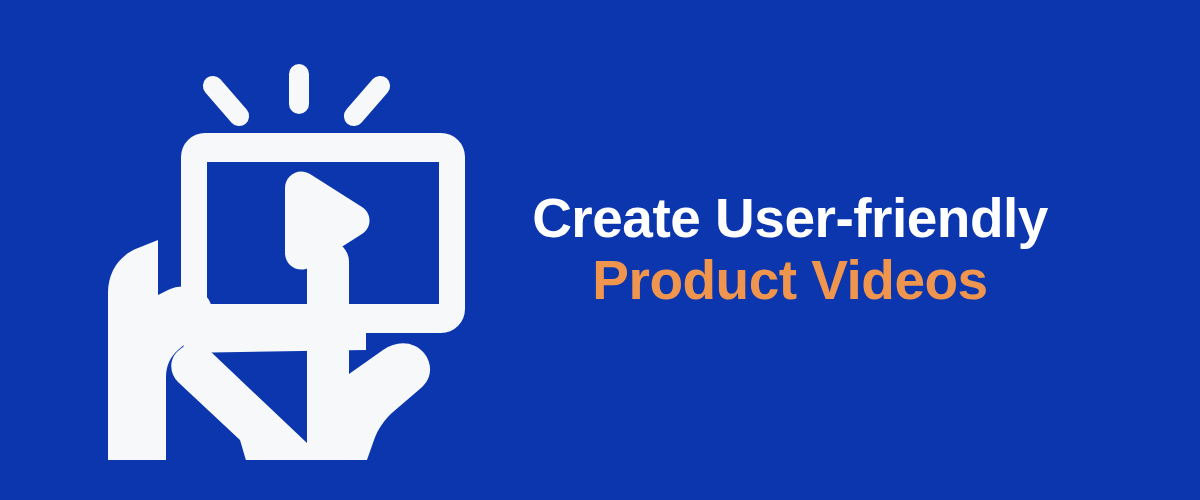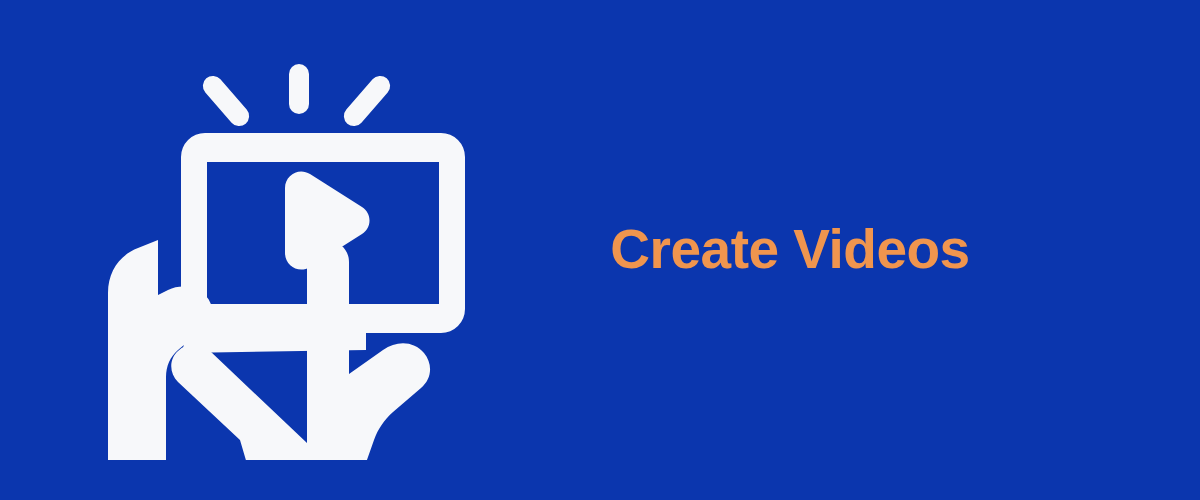--- a/index.html
+++ b/index.html
@@ -133,16 +133,17 @@
                  c-9 -9 -9 -23 0 -31
                  c9 -9 23 -9 32 0
                  l97 92
                  z"></path>
       </g>
 
     </svg>
   </div>
 
   <div id="headline">
-    <div class="headline-line headline-line-2">Create Videos</div>
+    <div class="headline-line headline-line-1">Create User-friendly</div>
+    <div class="headline-line headline-line-2">Product Videos</div>
   </div>
 
 </div>
 
 </body></html>

